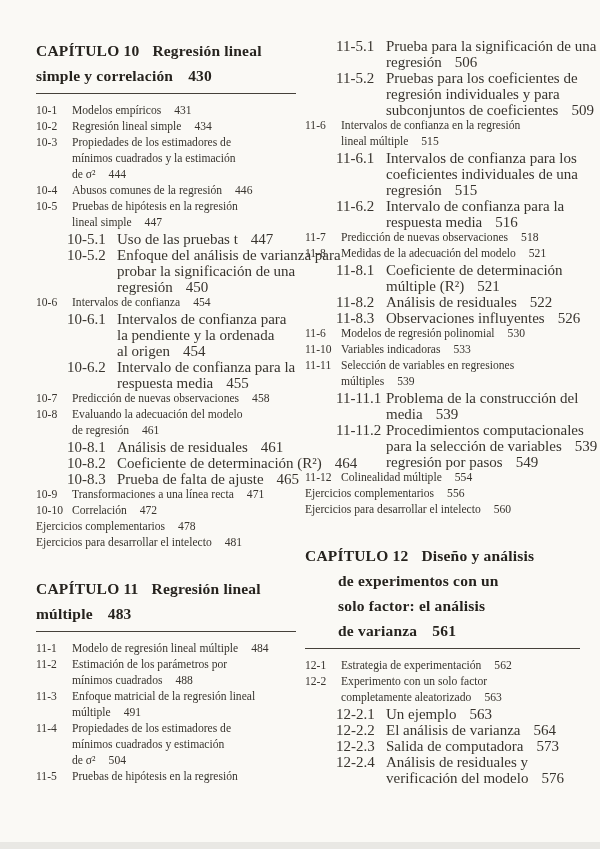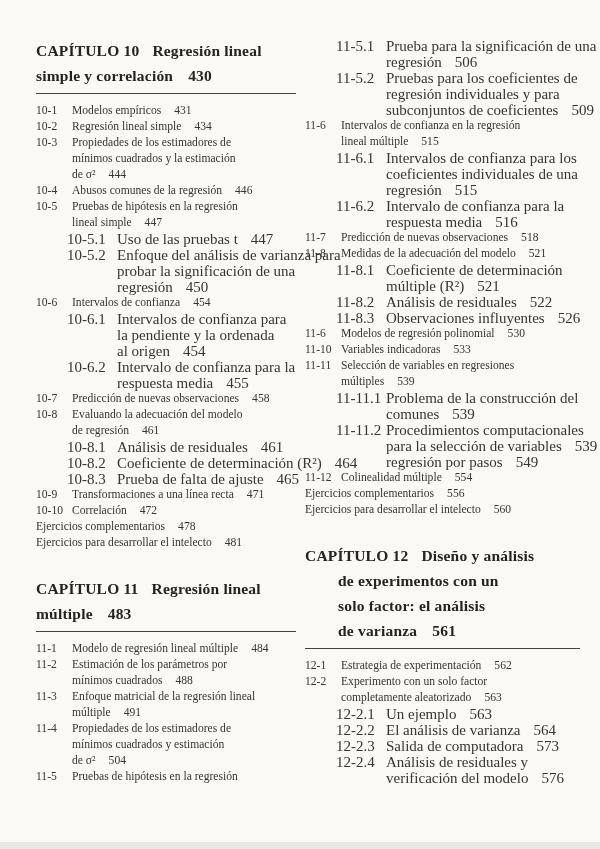--- a/index.html
+++ b/index.html
@@ -204,21 +204,21 @@
         </div>
         <div class="entry lvl0">
           <div class="line first"><span class="num">11-10</span><span class="txt">Variables indicadoras</span><span class="pg">533</span></div>
         </div>
         <div class="entry lvl0">
           <div class="line first"><span class="num">11-11</span><span class="txt">Selección de variables en regresiones</span></div>
           <div class="line cont"><span class="txt">múltiples</span><span class="pg">539</span></div>
         </div>
         <div class="entry lvl1">
           <div class="line first"><span class="num">11-11.1</span><span class="txt">Problema de la construcción del</span></div>
-          <div class="line cont"><span class="txt">comunes</span><span class="pg">539</span></div>
+          <div class="line cont"><span class="txt">media</span><span class="pg">539</span></div>
         </div>
         <div class="entry lvl1">
           <div class="line first"><span class="num">11-11.2</span><span class="txt">Procedimientos computacionales</span></div>
           <div class="line cont"><span class="txt">para la selección de variables</span><span class="pg">539</span></div>
         </div>
         <div class="entry lvl1">
           <div class="line cont"><span class="txt">regresión por pasos</span><span class="pg">549</span></div>
         </div>
         <div class="entry lvl0">
           <div class="line first"><span class="num">11-12</span><span class="txt">Colinealidad múltiple</span><span class="pg">554</span></div>

